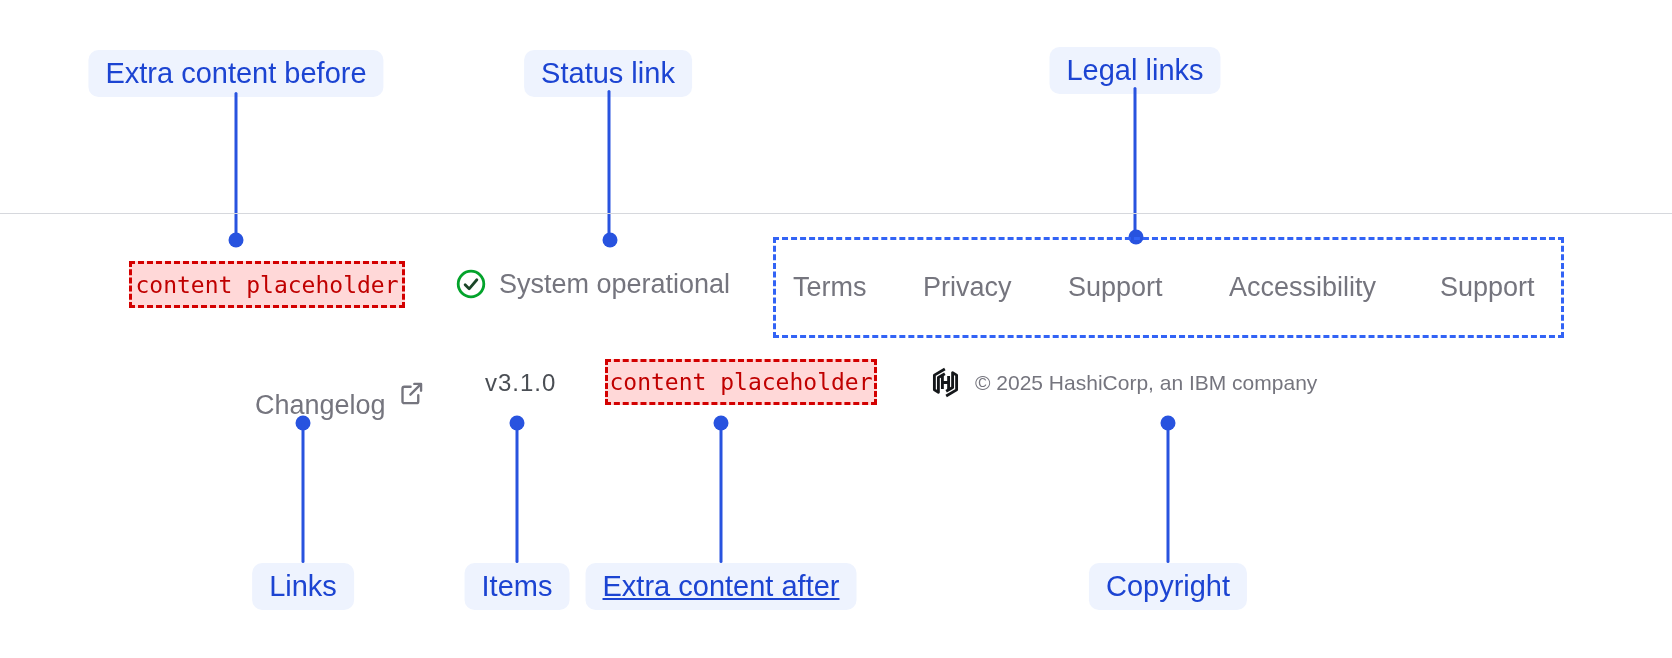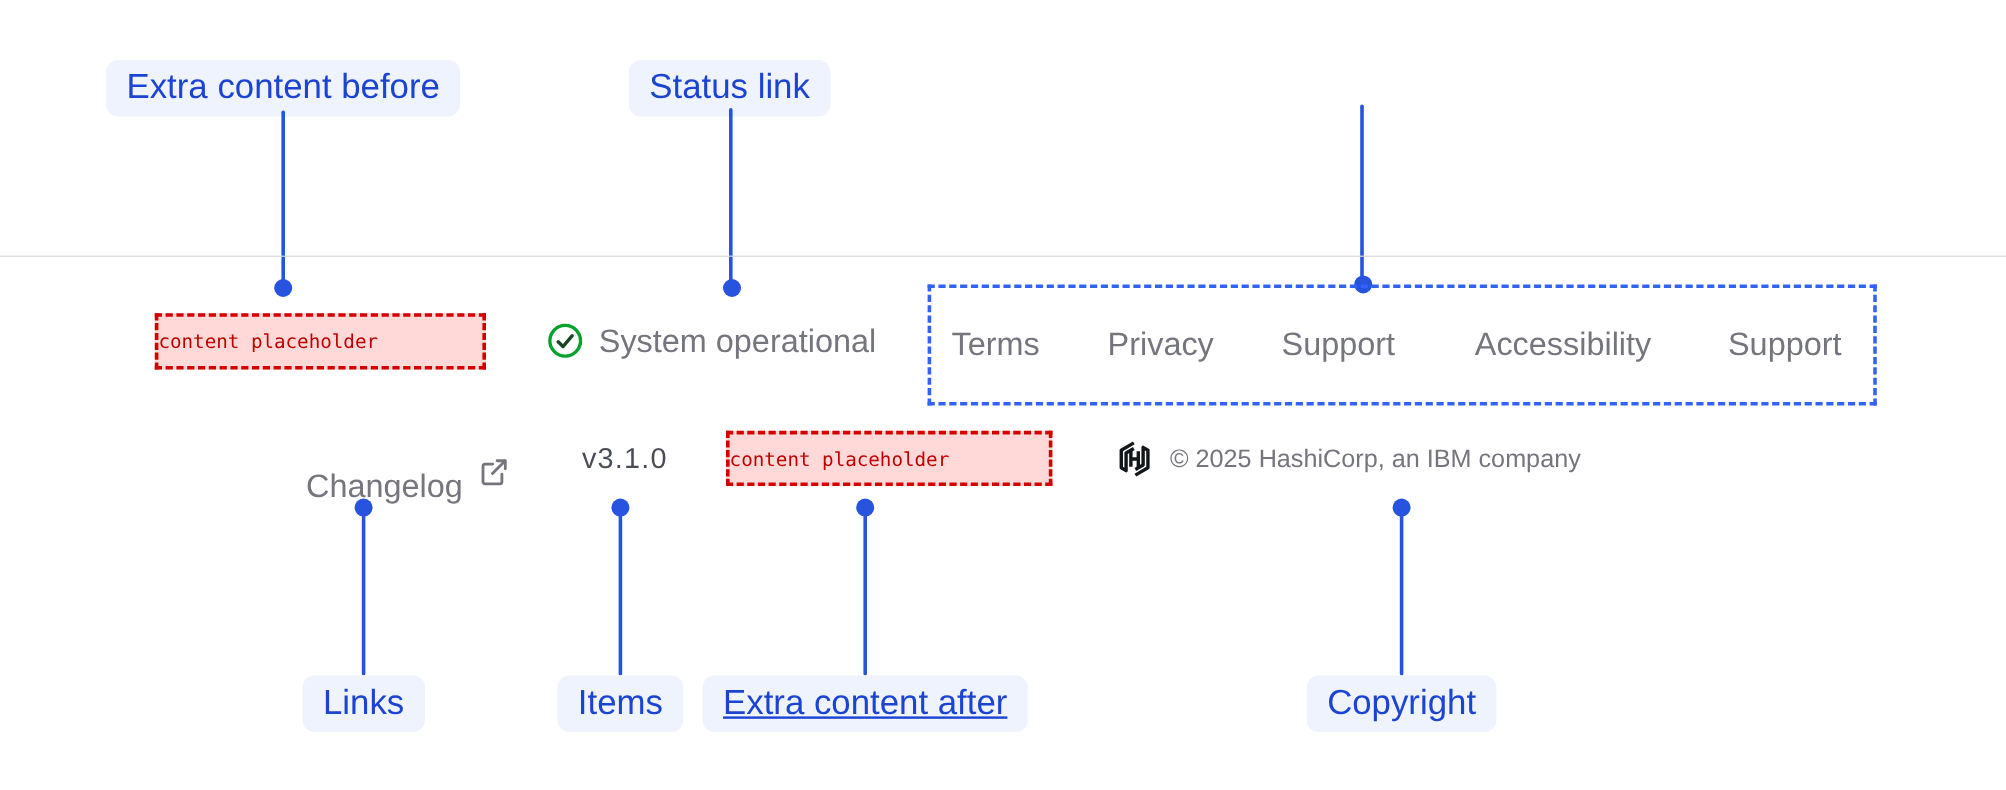--- a/index.html
+++ b/index.html
@@ -40,26 +40,26 @@
   }
   
   .divider{
     position:absolute;
     left:0;top:213px;width:1672px;height:0;
     border-top:1.5px solid var(--divider);
   }
   .ph{
     position:absolute;
     box-sizing:border-box;
-    display:flex;align-items:center;
+    display:flex;align-items:center;justify-content:center;
     background:var(--placeholder-bg);
     border:3px dashed var(--placeholder-border);
     color:var(--placeholder-text);
     font-family:"DejaVu Sans Mono", monospace;
-    font-size:16px;
+    font-size:23px;
     white-space:nowrap;
     overflow:hidden;
   }
   .flink{
     position:absolute;
     font-size:27px;
     font-weight:500;
     color:var(--link-text);
     text-decoration-thickness:2px;
     text-underline-offset:5px;
@@ -113,20 +113,21 @@
 <div class="canvas">
 
   <div class="callout" style="left:236px;top:50px;">Extra content before</div>
   <div class="vline" style="left:236px;top:92px;height:148px;"></div>
   <div class="dot" style="left:236px;top:240px;"></div>
 
   <div class="callout" style="left:608px;top:50px;">Status link</div>
   <div class="vline" style="left:609px;top:90px;height:150px;"></div>
   <div class="dot" style="left:610px;top:240px;"></div>
 
+  <div class="callout" style="left:1135px;top:47px;">Legal links</div>
   <div class="vline" style="left:1135px;top:87px;height:150px;"></div>
   <div class="dot" style="left:1136px;top:237px;"></div>
 
   <div class="divider"></div>
 
   <div class="ph" style="left:129px;top:261px;width:276px;height:47px;">
     <span>content placeholder</span>
   </div>
 
   <div class="status-item">

